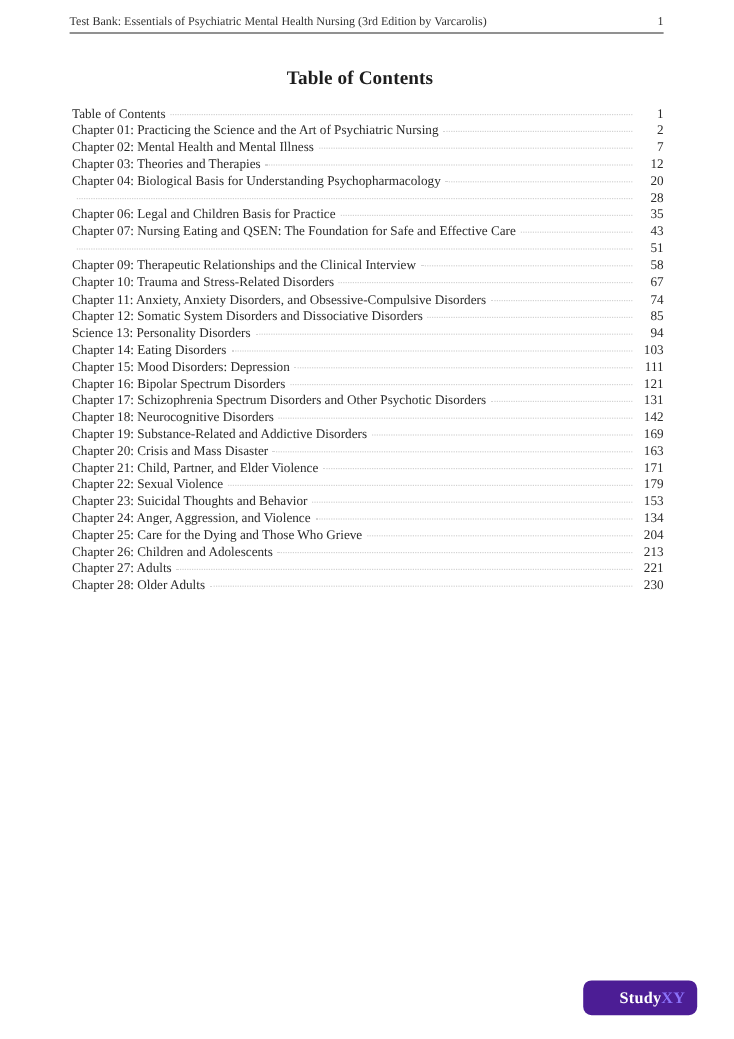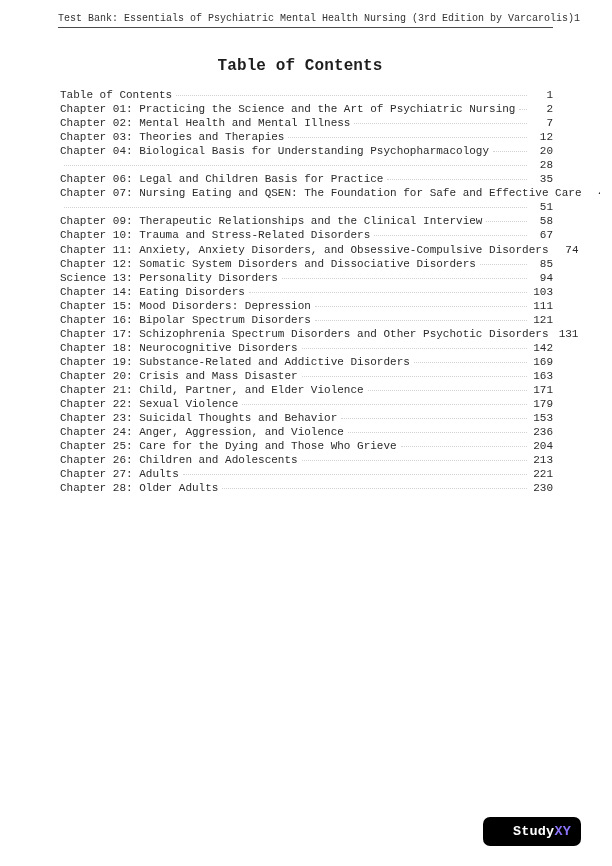--- a/index.html
+++ b/index.html
@@ -5,21 +5,21 @@
   html, body {
     margin: 0;
     padding: 0;
     background: #ffffff;
   }
   .page {
     position: relative;
     width: 600px;
     height: 866px;
     background: #ffffff;
-    font-family: Liberation Mono, monospace;
+    font-family: Liberation Serif, serif;
     color: #2b2b2b;
     overflow: hidden;
   }
   .header {
     position: absolute;
     top: 13px;
     left: 58px;
     width: 495px;
     display: flex;
     justify-content: space-between;
@@ -80,21 +80,21 @@
   .toc-page {
     min-width: 22px;
     text-align: right;
     white-space: nowrap;
   }
   .brand-badge {
     position: absolute;
     right: 19px;
     bottom: 20px;
     height: 29px;
-    background: #000000;
+    background: #4c1d95;
     border-radius: 7px;
     display: flex;
     align-items: center;
     padding: 0 10px 0 9px;
     gap: 6px;
     cursor: pointer;
   }
   .plus-icon {
     display: flex;
     align-items: center;
@@ -259,21 +259,21 @@
 
   <div class="toc-row">
     <span class="toc-title">Chapter 23: Suicidal Thoughts and Behavior</span>
     <span class="toc-leader"></span>
     <span class="toc-page">153</span>
   </div>
 
   <div class="toc-row">
     <span class="toc-title">Chapter 24: Anger, Aggression, and Violence</span>
     <span class="toc-leader"></span>
-    <span class="toc-page">236</span>
+    <span class="toc-page">134</span>
   </div>
 
   <div class="toc-row">
     <span class="toc-title">Chapter 25: Care for the Dying and Those Who Grieve</span>
     <span class="toc-leader"></span>
     <span class="toc-page">204</span>
   </div>
 
   <div class="toc-row">
     <span class="toc-title">Chapter 26: Children and Adolescents</span>

